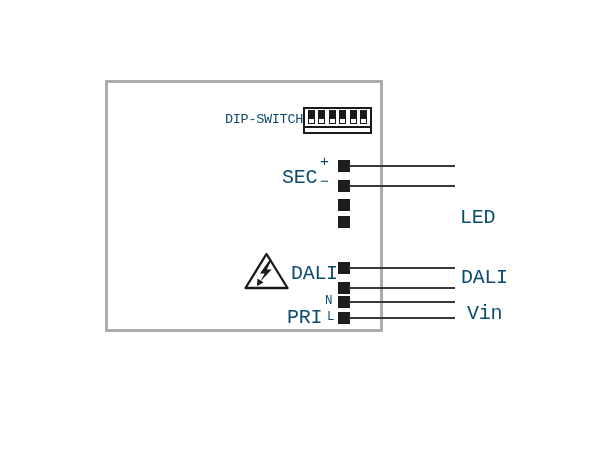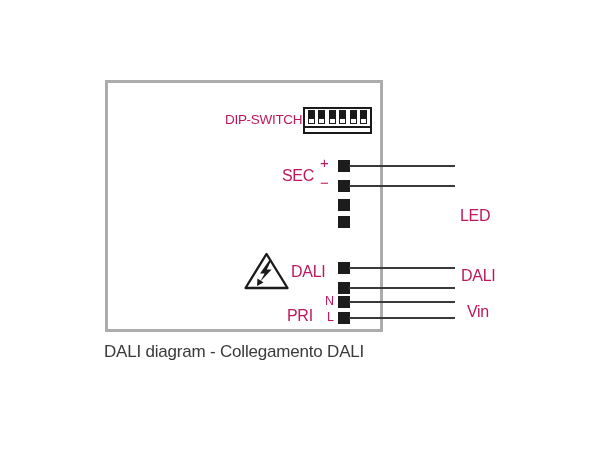--- a/index.html
+++ b/index.html
@@ -18,26 +18,27 @@
     position:absolute;
     left:105px;top:80px;
     width:278px;height:252px;
     border:3px solid #acacac;
     box-sizing:border-box;
     background:#ffffff;
   }
   
   .lbl{
     position:absolute;
-    color:#be185d;
+    color:#0c4a6e;
     letter-spacing:-0.3px;
     white-space:nowrap;
     line-height:1;
+    font-family:Liberation Mono, monospace;
   }
-  .lbl-big{font-size:16px;}
+  .lbl-big{font-size:20px;}
   .lbl-small{font-size:12.5px;}
   
   .dip-box{
     position:absolute;
     left:303px;top:107px;
     width:69px;height:27px;
     border:2px solid #1a1a1a;
     box-sizing:border-box;
     background:#ffffff;
     display:flex;flex-direction:column;
@@ -143,15 +144,14 @@
   <div class="lbl lbl-small" style="left:327px;top:311px;">L</div>
 
   <div class="terminal" style="top:296px;"></div>
   <div class="terminal" style="top:312px;"></div>
 
   <div class="wire" style="top:301px;"></div>
   <div class="wire" style="top:317px;"></div>
 
   <div class="lbl lbl-big" style="left:467px;top:304px;">Vin</div>
 
-  <div class="caption">DALI diagram - Collegamento DALI</div>
 
 </div>
 
 </body></html>

